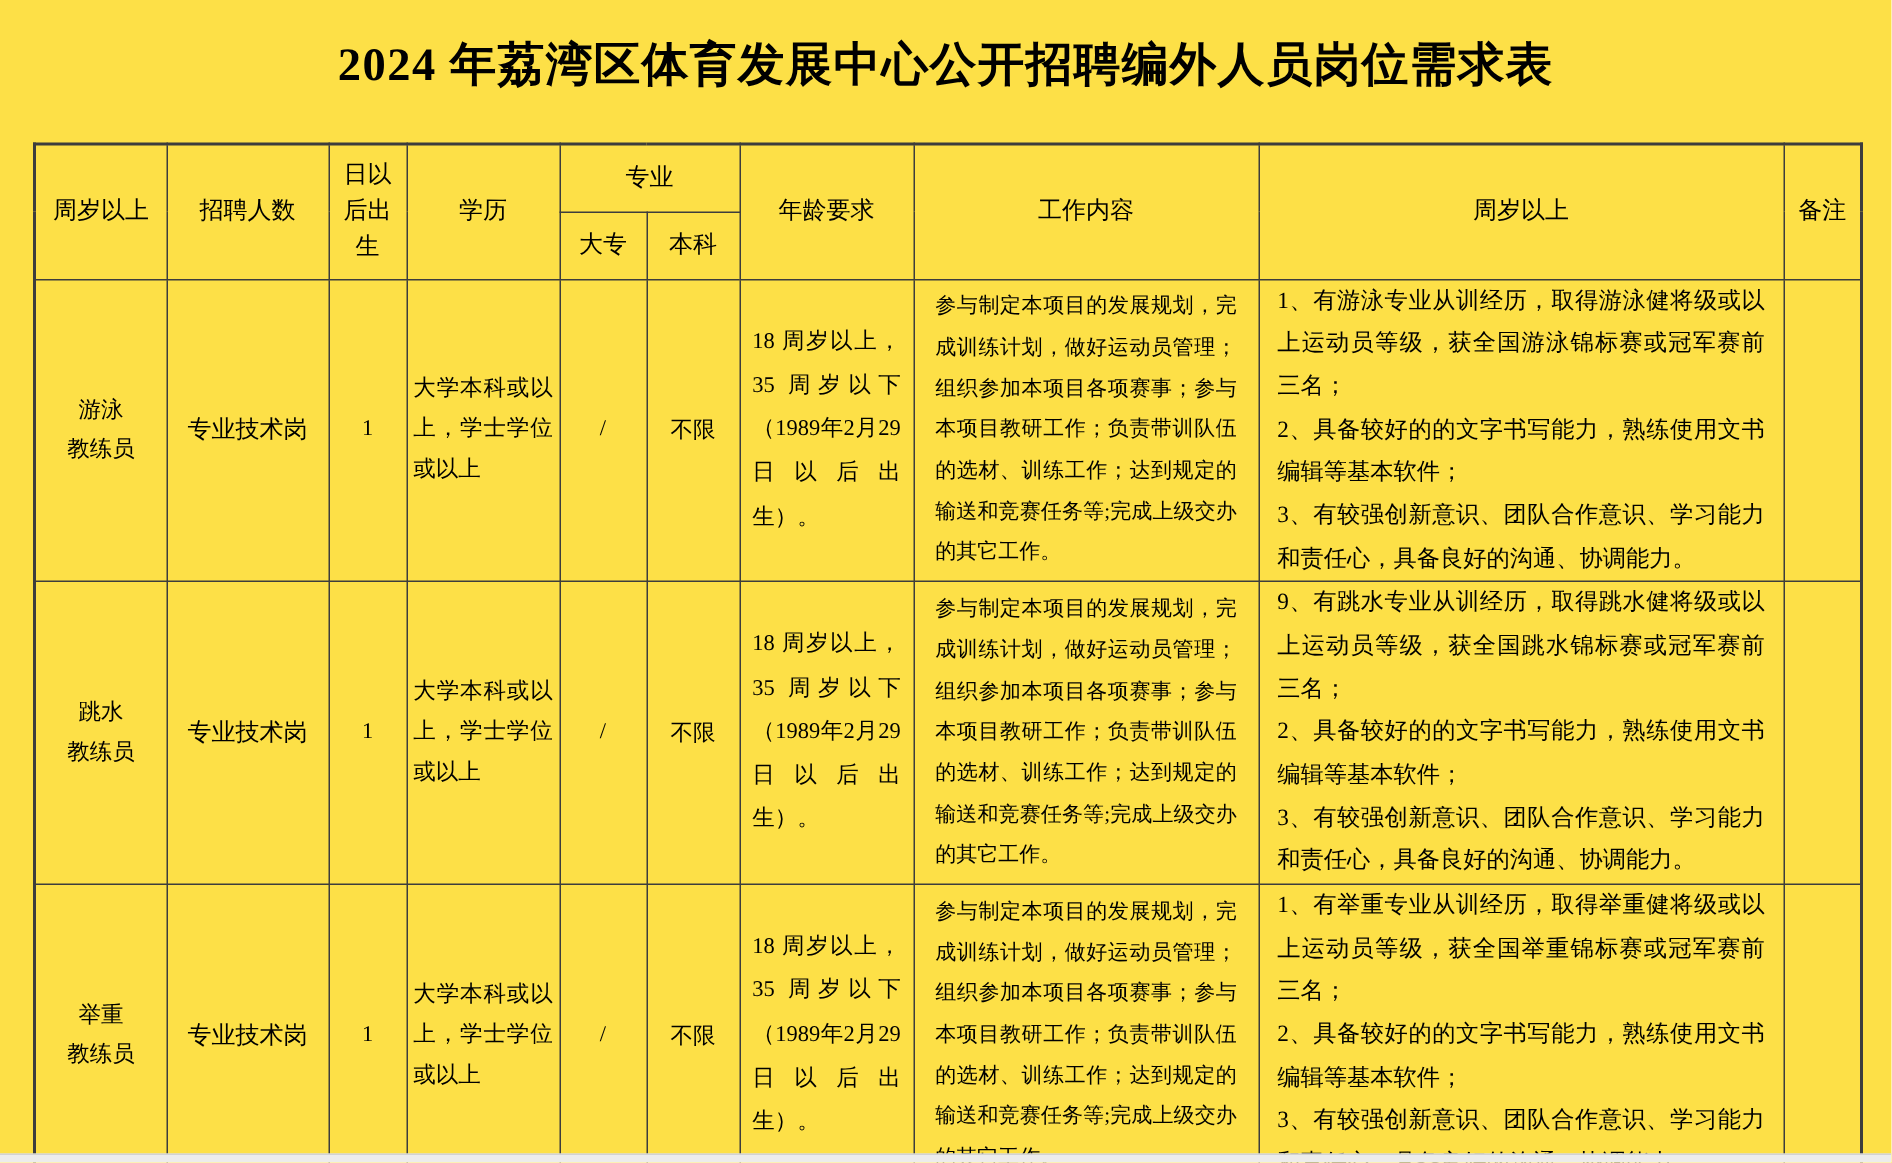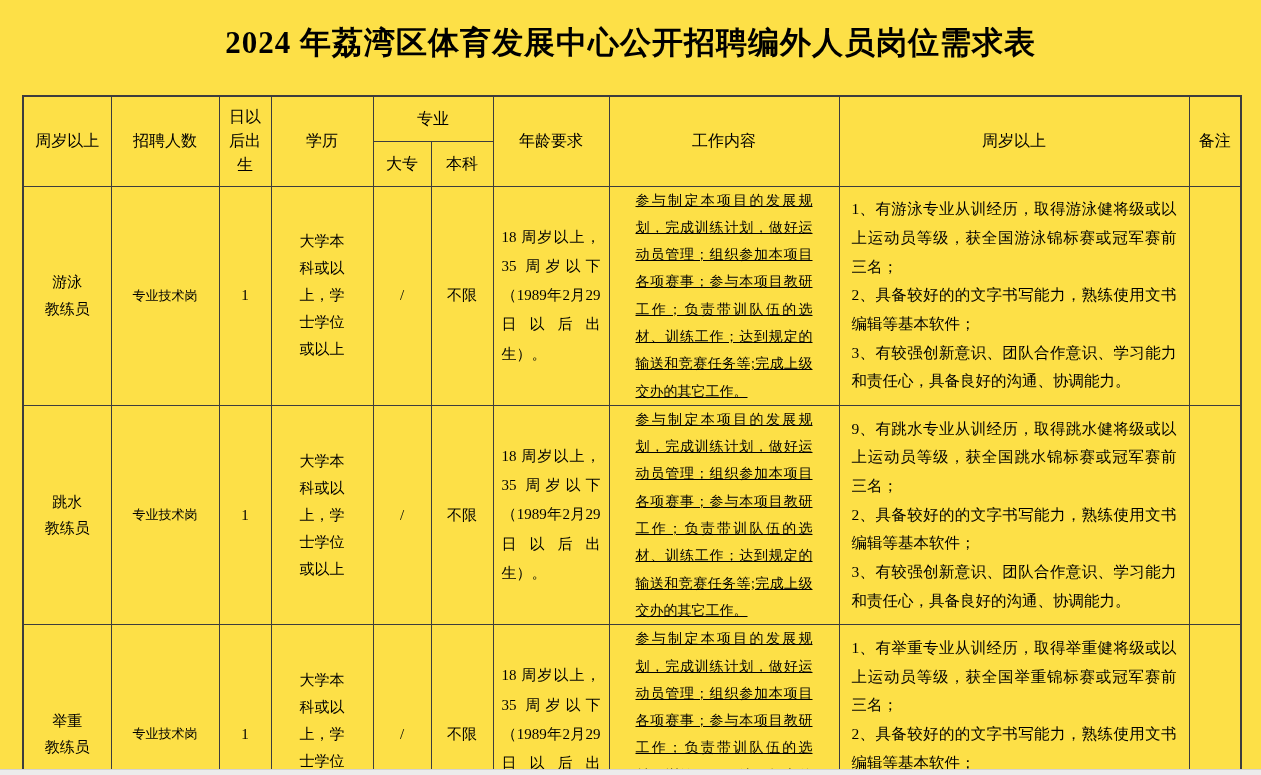--- a/index.html
+++ b/index.html
@@ -55,42 +55,41 @@
   tr.hdr-bottom { height: 45px; }
   tr.body-row-1 { height: 180px; }
   tr.body-row-2 { height: 186px; }
   tr.body-row-3 { height: 196px; }
   td.c-name {
     font-size: 15px;
     line-height: 1.75;
     white-space: pre-line;
     text-align: center;
   }
-  td.c-category { font-size: 13px; }
+  td.c-category { font-size: 16px; }
   td.c-count { font-size: 15px; }
   td.c-education {
     font-size: 15px;
     line-height: 1.8;
     text-align: justify;
-    padding: 0 28px;
+    padding: 0 4px;
   }
   td.c-college, td.c-bachelor { font-size: 15px; }
   td.c-age {
     font-size: 15px;
     line-height: 1.95;
     text-align: justify;
     padding: 0 8px;
     margin-top: 31px;
   }
   td.c-work {
     font-size: 14px;
     line-height: 1.95;
     text-align: justify;
-    padding: 0 26px;
-    text-decoration: underline;
+    padding: 0 14px;
   }
   td.c-req {
     font-size: 15.5px;
     line-height: 1.85;
     text-align: justify;
     padding: 0 12px;
   }
   td.c-remarks { font-size: 15px; }
   .req-item { text-align: justify; }
   .page-bottom-edge {

